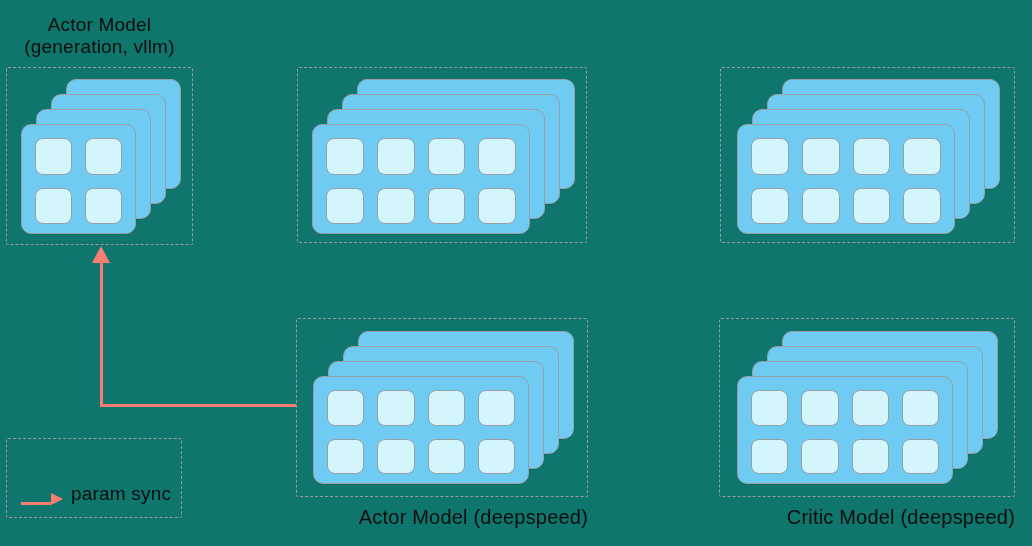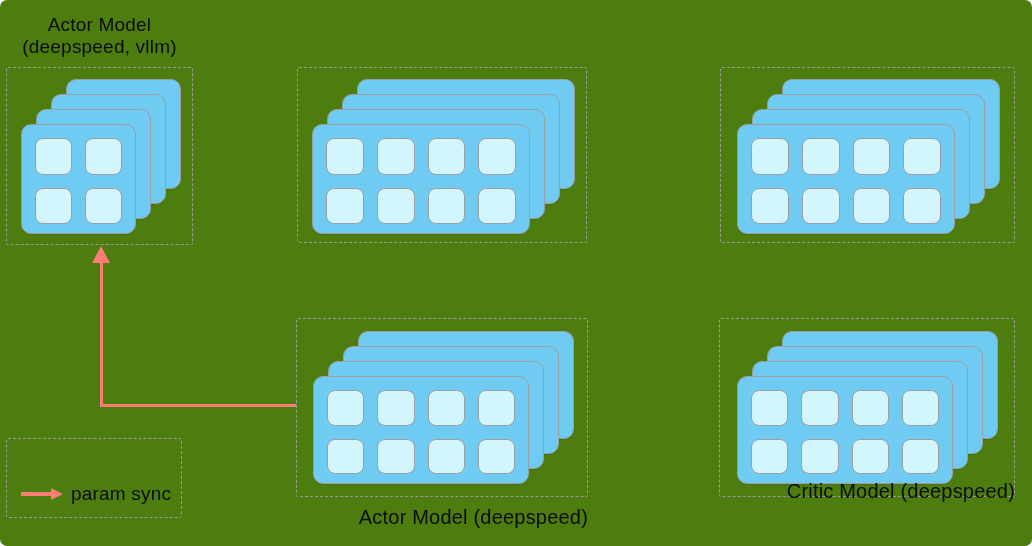--- a/index.html
+++ b/index.html
@@ -1,18 +1,18 @@
 <!DOCTYPE html>
 <html><head>
 <meta charset="utf-8">
 <style>
   html,body{margin:0;padding:0;background:#ffffff;}
   .canvas{
-    position:relative;width:1032px;height:546px;background:#4d7c0f;overflow:hidden;
-    font-family:"Liberation Sans",sans-serif;color:#101010;border-radius:7px;
+    position:relative;width:1032px;height:546px;background:#0f766e;overflow:hidden;
+    font-family:"Liberation Sans",sans-serif;color:#101010;
   }
   .title{
     position:absolute;text-align:center;font-size:19px;line-height:22px;color:#0d0d0d;
     letter-spacing:.2px;
   }
   .label{
     position:absolute;text-align:right;font-size:20px;line-height:24px;color:#0d0d0d;
     letter-spacing:.2px;
   }
   .dashed-box{
@@ -32,33 +32,33 @@
   .arrow-head-up{
     position:absolute;width:0;height:0;
     border-left:9.5px solid transparent;border-right:9.5px solid transparent;
     border-bottom:17px solid #F97D72;
   }
   .arrow-head-right{
     width:0;height:0;border-top:6.5px solid transparent;border-bottom:6.5px solid transparent;
     border-left:12px solid #F97D72;
   }
   .legend-row{
-    position:absolute;display:flex;align-items:center;gap:8px;
+    position:absolute;display:flex;align-items:flex-end;gap:8px;
   }
   .legend-line{width:30px;height:3.2px;background:#F97D72;}
   .legend-text{font-size:19px;color:#0d0d0d;letter-spacing:.2px;}
 </style>
 </head>
 <body>
 
 <div class="canvas">
 
   <div class="title" style="left:6px;top:14px;width:187px">
     <div>Actor Model</div>
-    <div>(deepspeed, vllm)</div>
+    <div>(generation, vllm)</div>
   </div>
   <div class="dashed-box" style="left:6px;top:67px;width:187px;height:178px">
     <div class="stack" style="left: 14px; top: 11px; width: 160px; height: 155px;">
         <div class="card" style="left: 45px; top: 0px; width: 115px; height: 110px;"></div>
         <div class="card" style="left: 30px; top: 15px; width: 115px; height: 110px;"></div>
         <div class="card" style="left: 15px; top: 30px; width: 115px; height: 110px;"></div>
         <div class="card front" style="left: 0px; top: 45px; width: 115px; height: 110px; grid-template-columns: repeat(2, 1fr); grid-template-rows: repeat(2, 1fr);">
           <div class="cell"></div>
           <div class="cell"></div>
           <div class="cell"></div>
@@ -132,21 +132,21 @@
           <div class="cell"></div>
           <div class="cell"></div>
           <div class="cell"></div>
           <div class="cell"></div>
           <div class="cell"></div>
           <div class="cell"></div>
           <div class="cell"></div>
         </div>
       </div>
   </div>
-  <div class="label" style="left:719px;top:479px;width:296px">Critic Model (deepspeed)</div>
+  <div class="label" style="left:719px;top:505px;width:296px">Critic Model (deepspeed)</div>
 
   <div class="arrow-seg" style="left:100px;top:404px;width:196px;height:3.4px"></div>
   <div class="arrow-seg" style="left:100px;top:261px;width:3.4px;height:146px"></div>
   <div class="arrow-head-up" style="left:92px;top:246px"></div>
 
   <div class="dashed-box" style="left:6px;top:438px;width:176px;height:80px">
     <div class="legend-row" style="left:14px;top:44px">
       <span class="legend-line"></span>
       <span class="arrow-head-right" style="margin-left:-8px"></span>
       <span class="legend-text">param sync</span>

